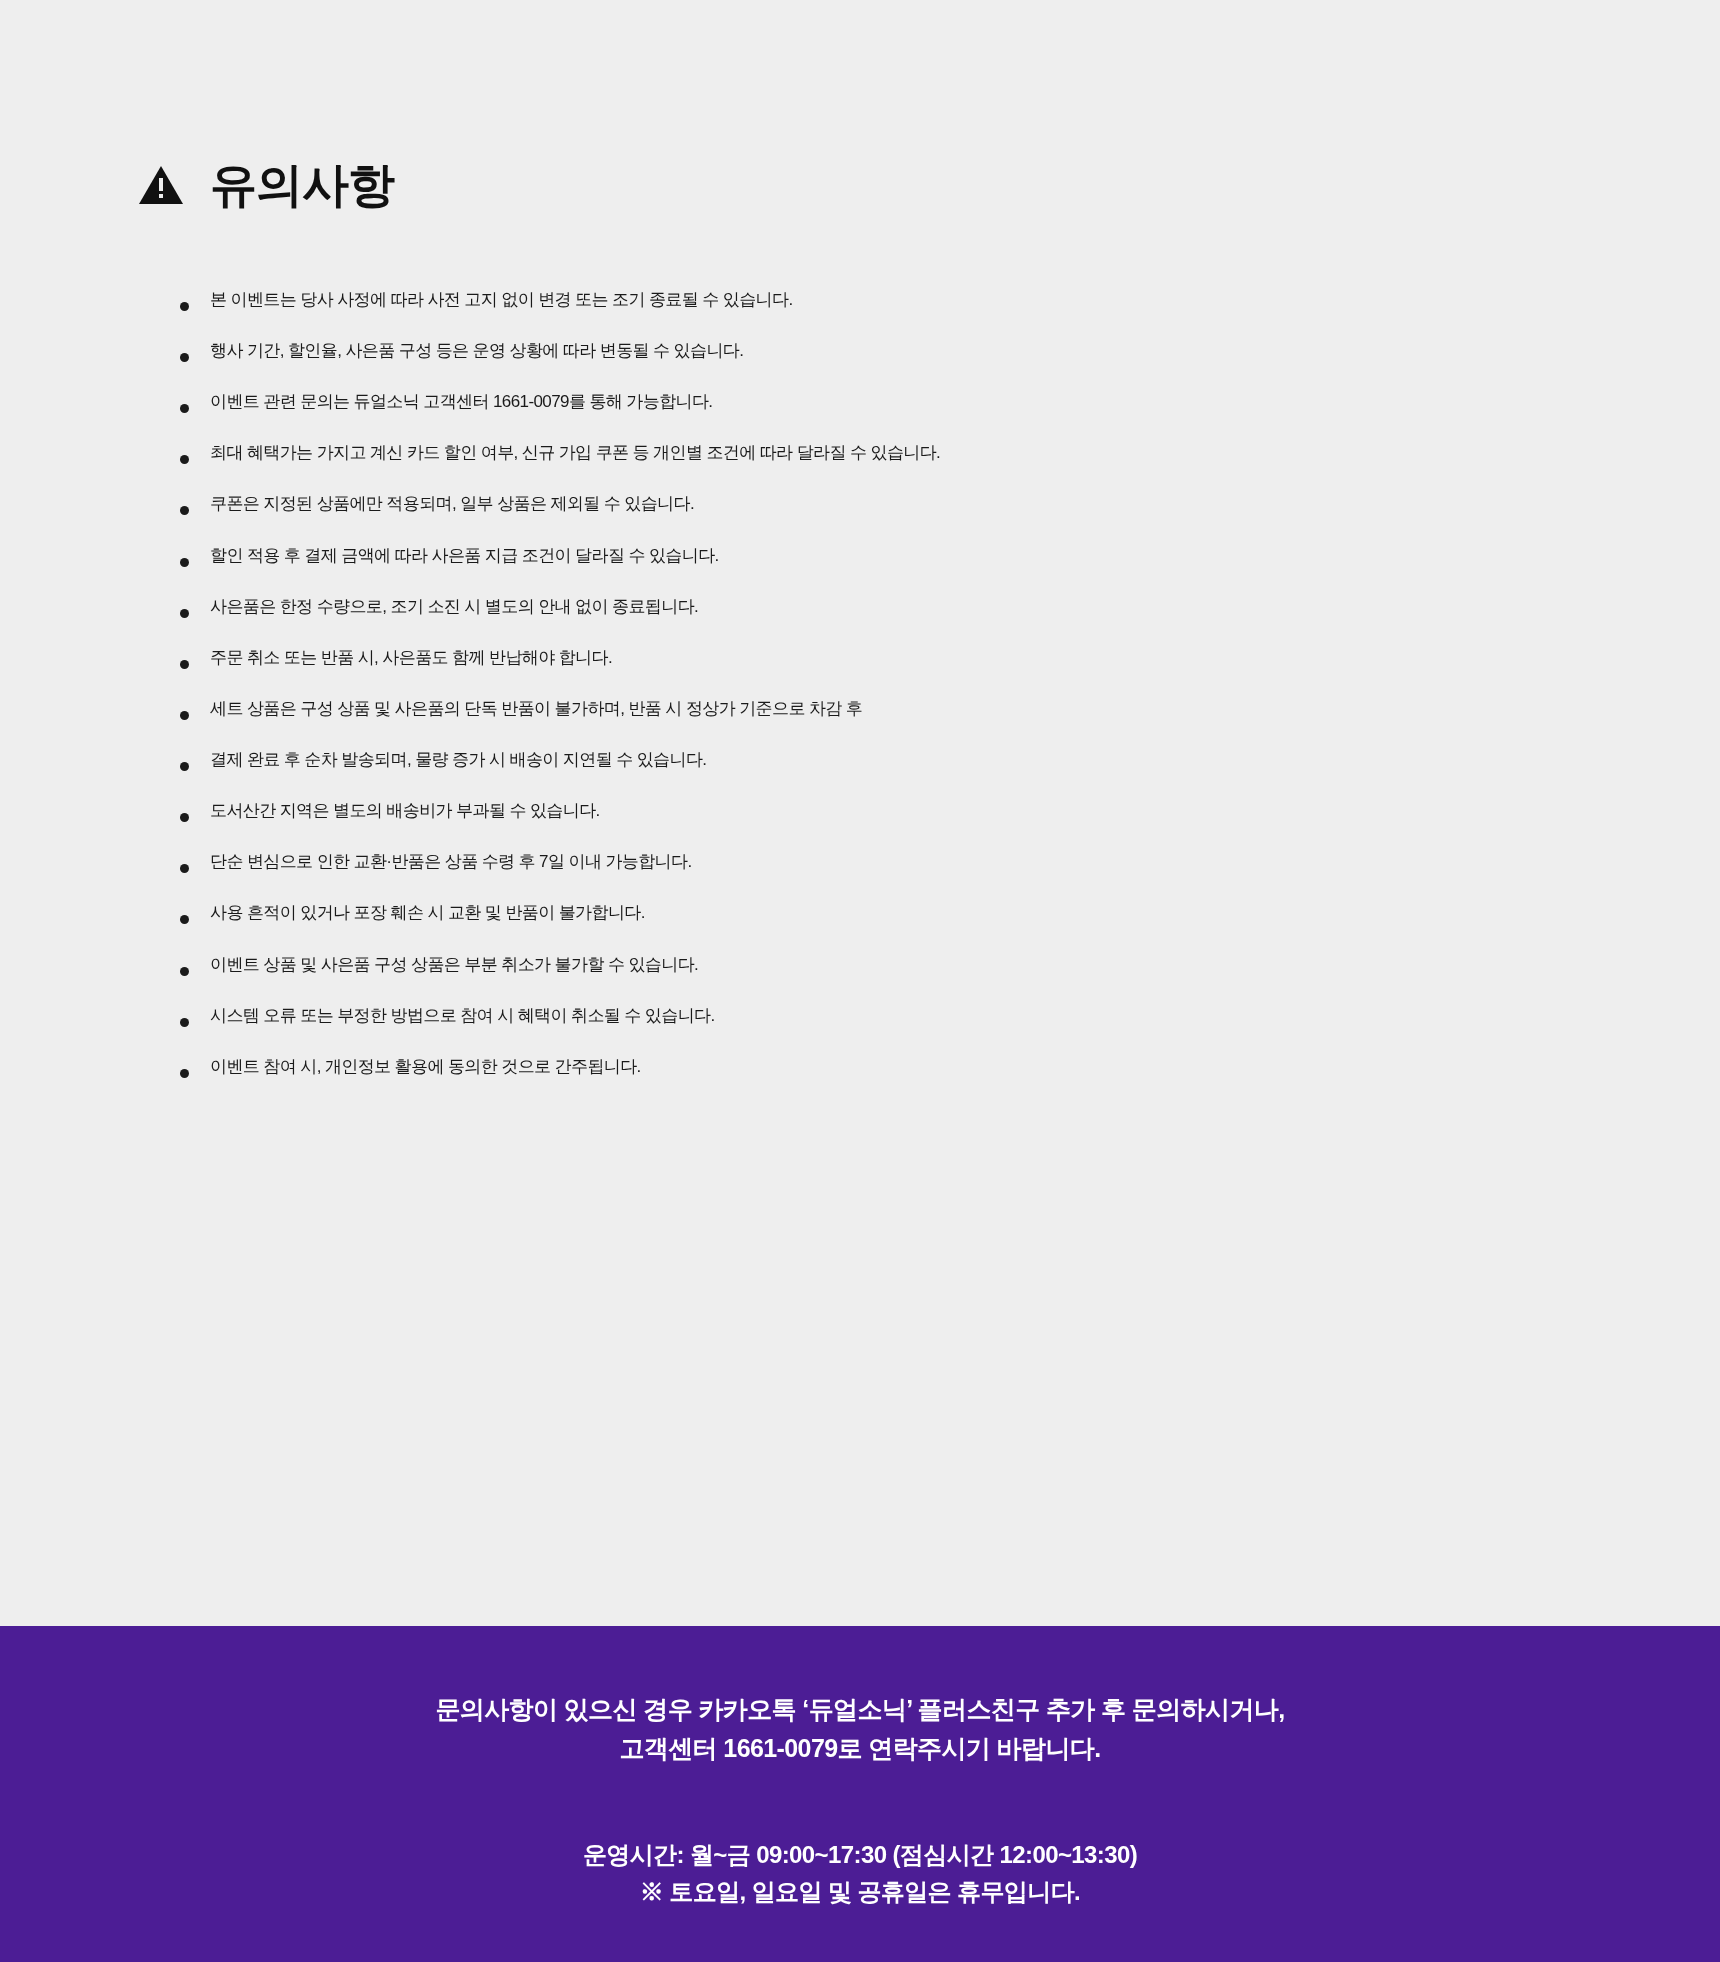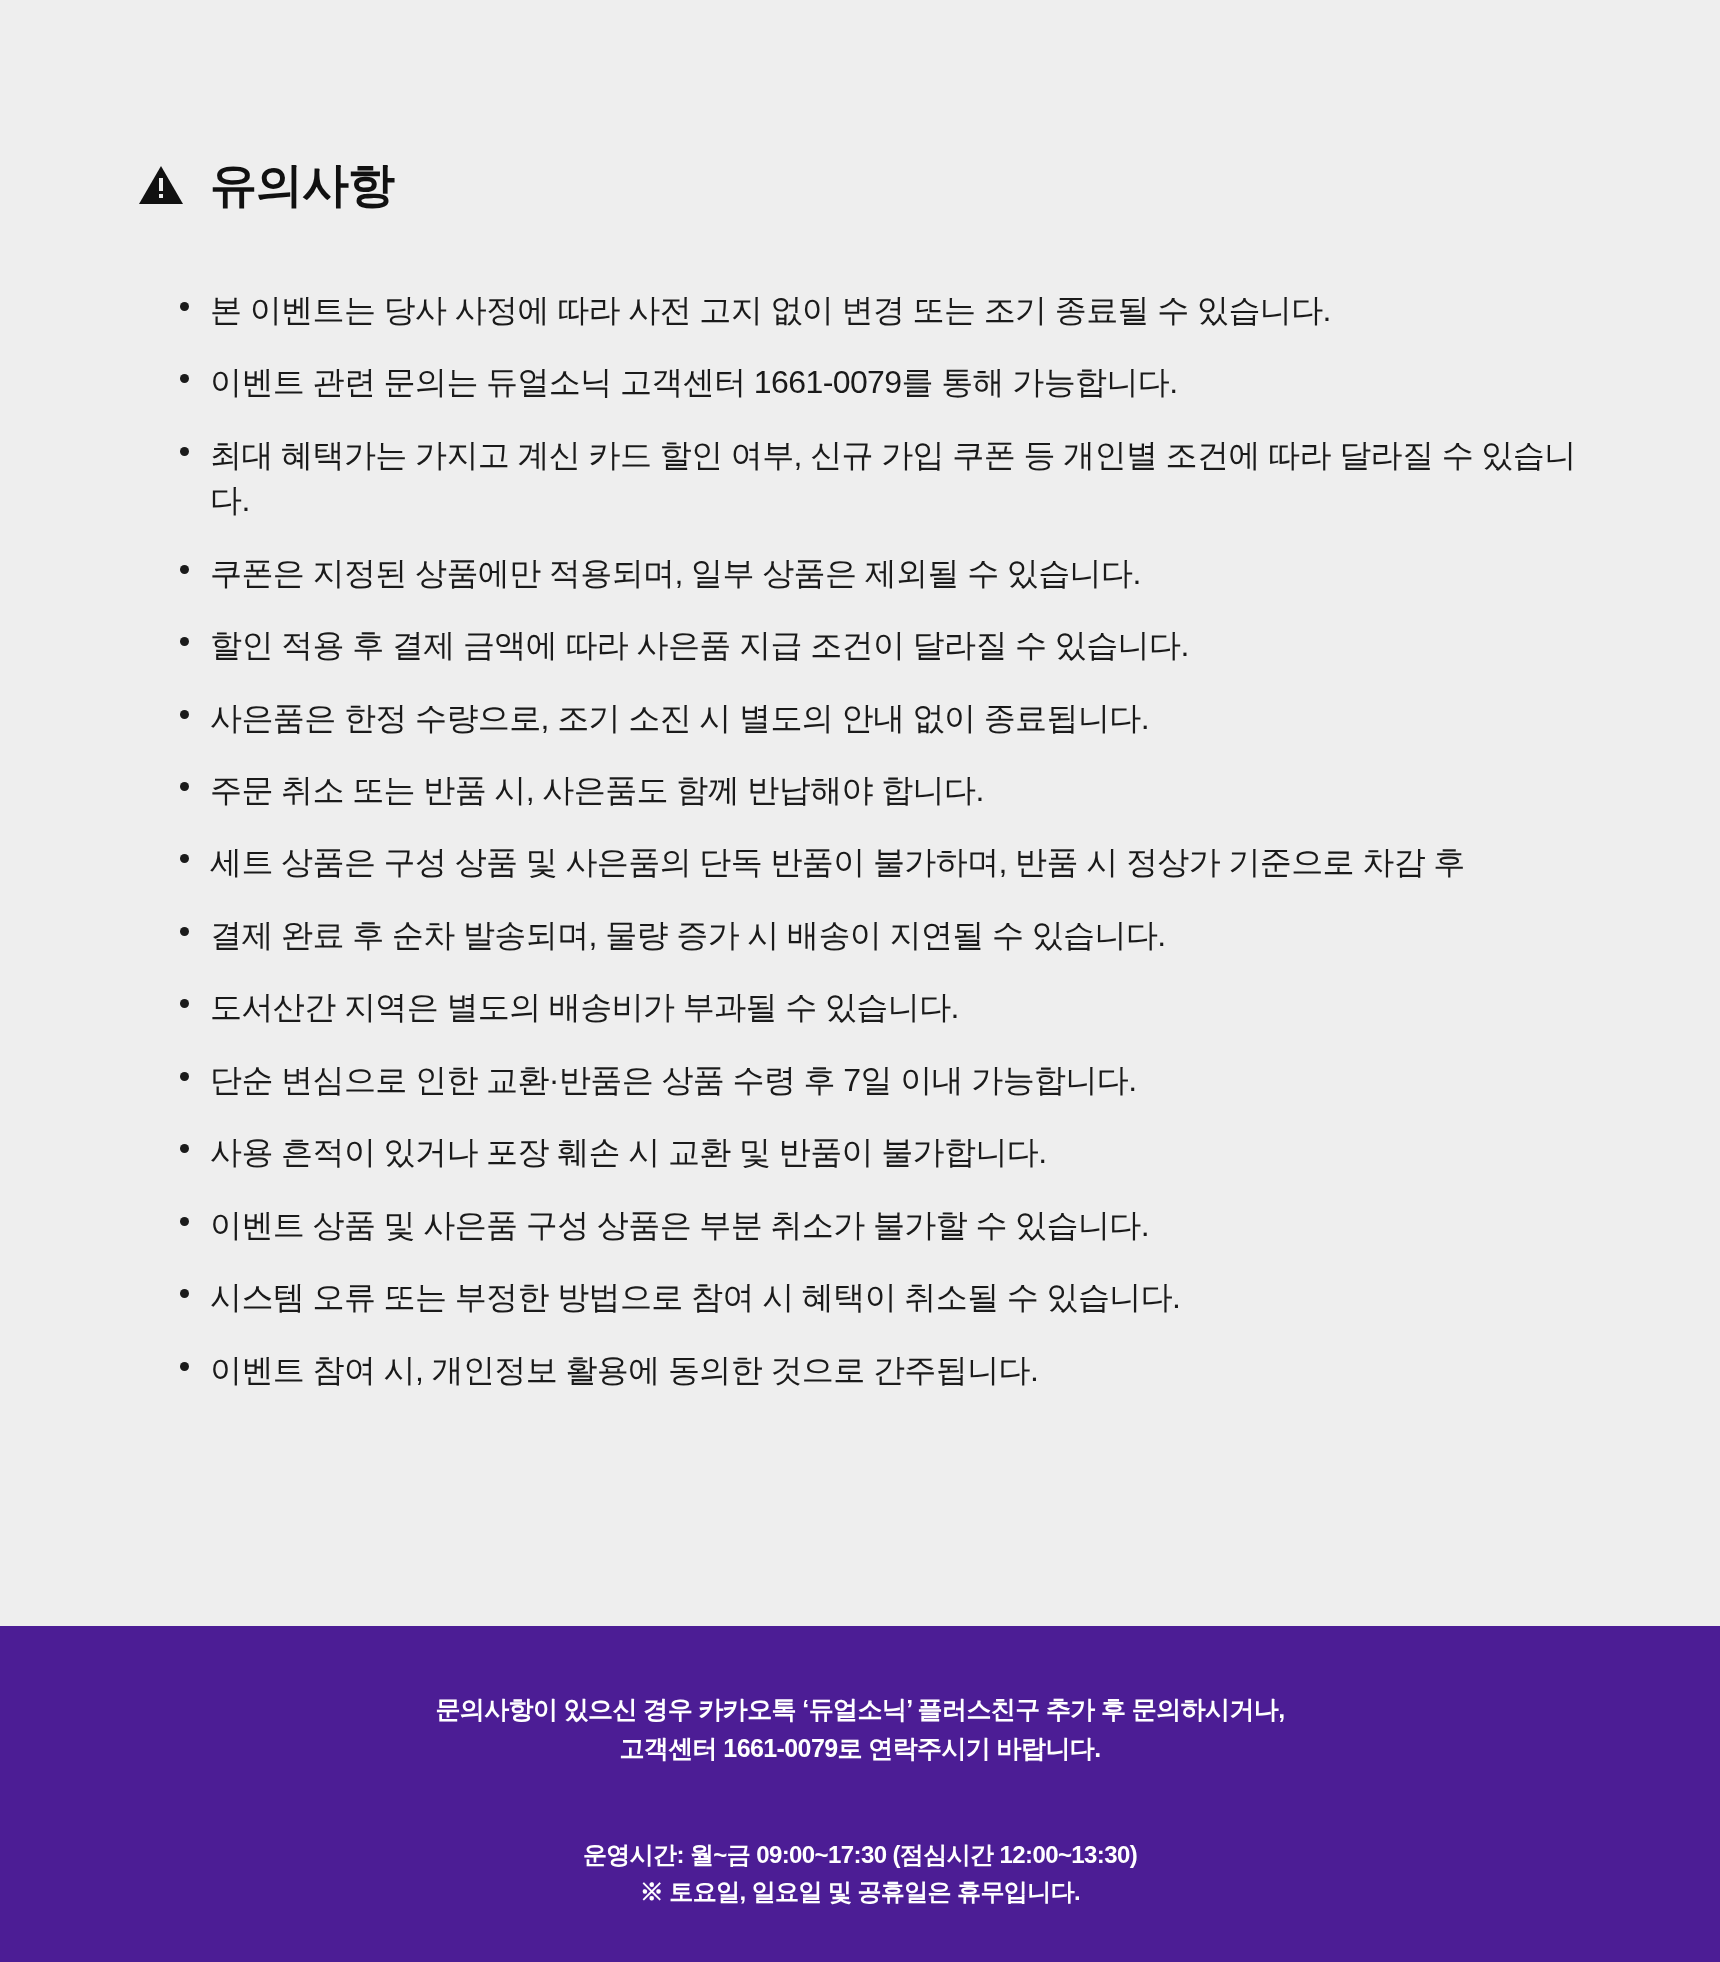--- a/index.html
+++ b/index.html
@@ -47,21 +47,21 @@
     line-height: 1;
     color: #111111;
   }
   ul.notice-list {
     list-style: none;
     margin: 0;
     padding: 0 0 0 38px;
   }
   ul.notice-list li {
     position: relative;
-    font-size: 32px;
+    font-size: 17px;
     line-height: 1.42;
     letter-spacing: -0.6px;
     color: #1a1a1a;
     margin: 0 0 27px 0;
     padding-left: 42px;
   }
   ul.notice-list li::before {
     content: "";
     position: absolute;
     left: 12px;
@@ -112,20 +112,21 @@
           <path d="M23 2 L45 40 L1 40 Z" fill="#111111"></path>
           <rect x="21" y="14" width="4" height="13" fill="#eeeeee"></rect>
           <rect x="21" y="30" width="4" height="4" fill="#eeeeee"></rect>
         </svg>
       </span>
       <h1 class="notice-title">유의사항</h1>
     </div>
 
     <ul class="notice-list">
       <li><span>본 이벤트는 당사 사정에 따라 사전 고지 없이 변경 또는 조기 종료될 수 있습니다.</span></li>
+      <li><span>행사 기간, 할인율, 사은품 구성 등은 운영 상황에 따라 변동될 수 있습니다.</span></li>
       <li><span>이벤트 관련 문의는 듀얼소닉 고객센터 1661-0079를 통해 가능합니다.</span></li>
       <li><span>최대 혜택가는 가지고 계신 카드 할인 여부, 신규 가입 쿠폰 등 개인별 조건에 따라 달라질 수 있습니다.</span></li>
       <li><span>쿠폰은 지정된 상품에만 적용되며, 일부 상품은 제외될 수 있습니다.</span></li>
       <li><span>할인 적용 후 결제 금액에 따라 사은품 지급 조건이 달라질 수 있습니다.</span></li>
       <li><span>사은품은 한정 수량으로, 조기 소진 시 별도의 안내 없이 종료됩니다.</span></li>
       <li><span>주문 취소 또는 반품 시, 사은품도 함께 반납해야 합니다.</span></li>
       <li>
         <span>세트 상품은 구성 상품 및 사은품의 단독 반품이 불가하며, 반품 시 정상가 기준으로 차감 후</span>
       </li>
       <li><span>결제 완료 후 순차 발송되며, 물량 증가 시 배송이 지연될 수 있습니다.</span></li>

